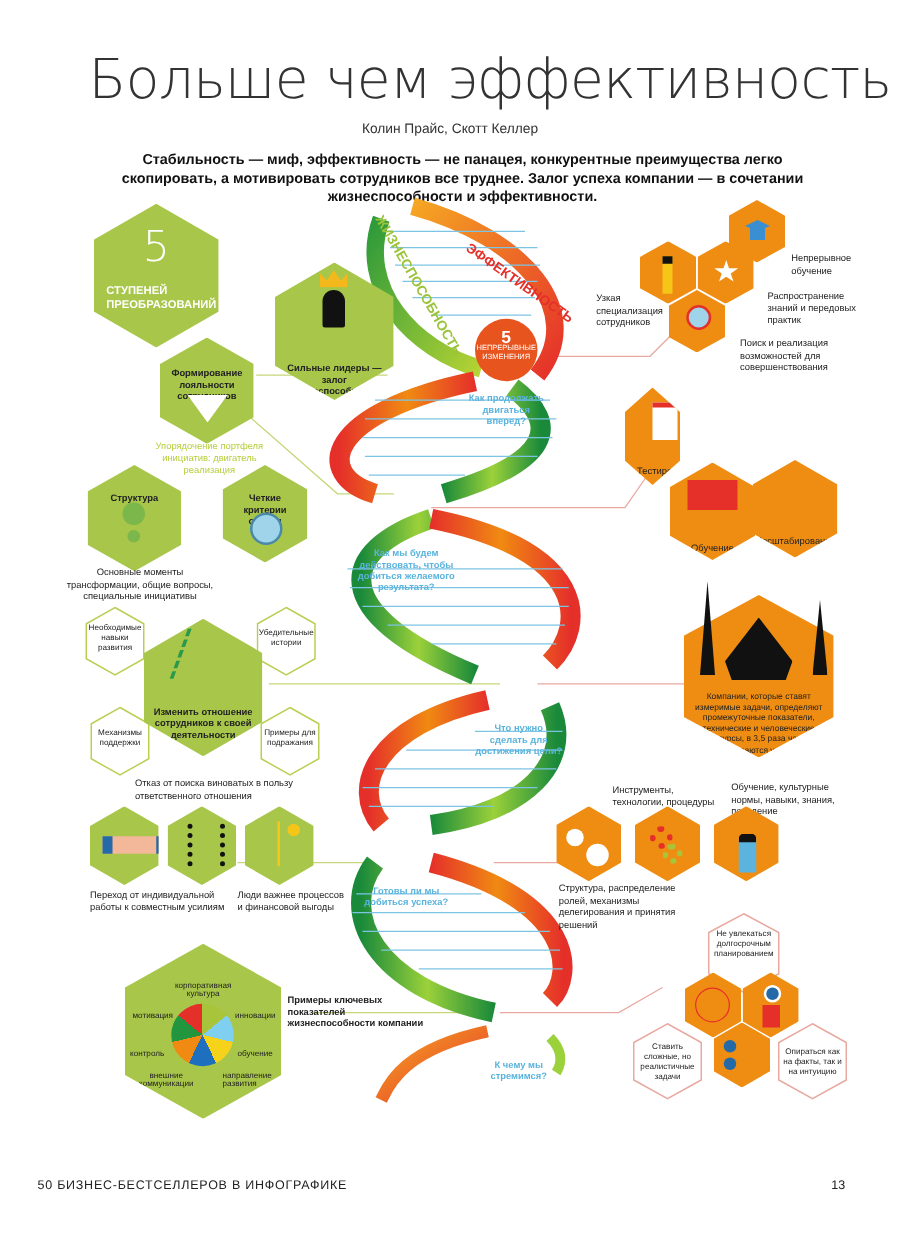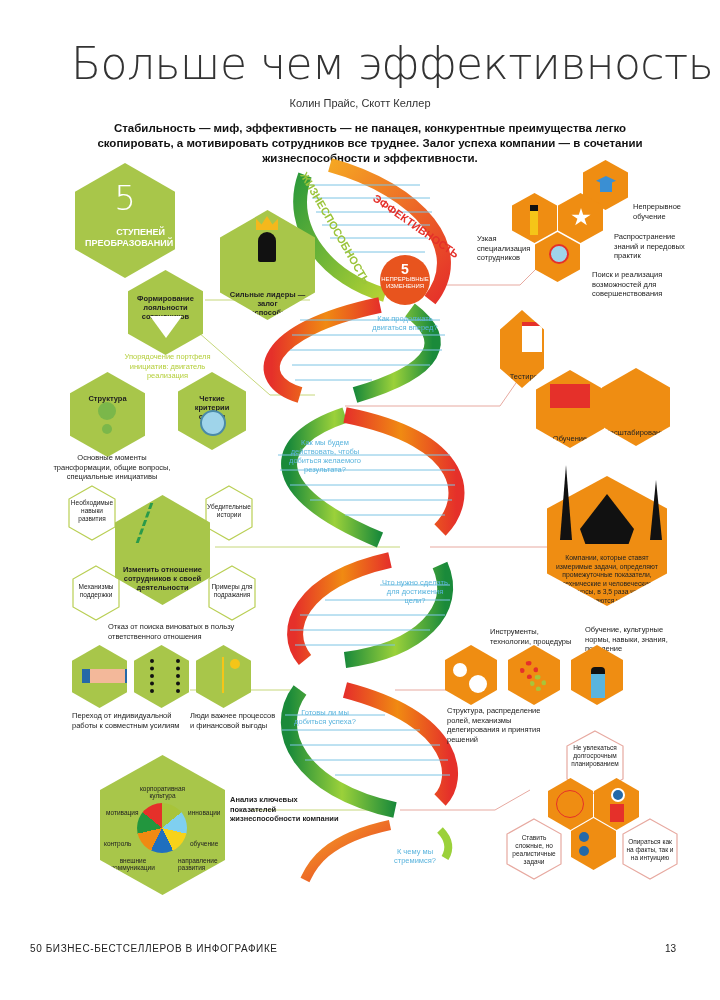--- a/index.html
+++ b/index.html
@@ -7,21 +7,21 @@
   .abs{position:absolute;}
   .title{left:0;top:38px;width:720px;text-align:center;font-family:"DejaVu Sans",sans-serif;font-weight:200;font-size:44px;color:#333;letter-spacing:-0.5px;padding-left:32px;}
   .authors{left:0;top:97px;width:720px;text-align:center;font-size:11px;color:#333;}
   .lead{left:95px;top:121px;width:550px;text-align:center;font-size:11.5px;font-weight:bold;line-height:15px;color:#111;}
   .hex{position:absolute;clip-path:polygon(50% 0,100% 25%,100% 75%,50% 100%,0 75%,0 25%);}
   .hexo{position:absolute;}
   .green{background:#a8c64a;}
   .orange{background:#ef8d12;}
   .hlabel{position:absolute;text-align:center;font-size:7.5px;line-height:9px;color:#222;font-weight:bold;margin-top:10px;}
   .nlabel{position:absolute;font-size:7.5px;line-height:9.5px;color:#222;}
-  .qlabel{position:absolute;text-align:center;font-size:7.5px;font-weight:normal;color:#5ab4dd;line-height:9px;}
+  .qlabel{position:absolute;text-align:center;font-size:7.5px;font-weight:bold;color:#5ab4dd;line-height:9px;}
   .footer-left{left:30px;top:943px;font-size:10px;letter-spacing:0.6px;color:#222;}
   .footer-right{left:665px;top:943px;font-size:10px;color:#222;}
   svg{position:absolute;left:0;top:0;}
 </style>
 </head>
 <body>
 
 <div class="abs title">Больше чем эффективность</div>
 <div class="abs authors">Колин Прайс, Скотт Келлер</div>
 <div class="abs lead">Стабильность — миф, эффективность — не панацея, конкурентные преимущества легко скопировать, а мотивировать сотрудников все труднее. Залог успеха компании — в сочетании жизнеспособности и эффективности.</div>
@@ -117,21 +117,21 @@
 </div>
 
 <div class="qlabel" style="left:370px;top:314px;width:70px;">Как продолжать двигаться вперед?</div>
 <div class="qlabel" style="left:285px;top:438px;width:80px;">Как мы будем действовать, чтобы добиться желаемого результата?</div>
 <div class="qlabel" style="left:380px;top:578px;width:70px;">Что нужно сделать для достижения цели?</div>
 <div class="qlabel" style="left:290px;top:708px;width:70px;">Готовы ли мы добиться успеха?</div>
 <div class="qlabel" style="left:390px;top:847px;width:50px;">К чему мы стремимся?</div>
 
 <div class="hex green" style="left:75px;top:163px;width:100px;height:115px;">
   <div style="position:absolute;top:15px;width:100%;text-align:center;color:#fff;font-family:'DejaVu Sans',sans-serif;font-weight:200;font-size:34px;">5</div>
-  <div style="position:absolute;top:64px;left:10px;width:80px;text-align:right;color:#fff;font-weight:bold;font-size:9px;line-height:11px;">СТУПЕНЕЙ ПРЕОБРАЗОВАНИЙ</div>
+  <div style="position:absolute;top:64px;left:10px;width:80px;text-align:left;color:#fff;font-weight:bold;font-size:9px;line-height:11px;">СТУПЕНЕЙ ПРЕОБРАЗОВАНИЙ</div>
 </div>
 
 <div class="hex green" style="left:220px;top:210px;width:95px;height:110px;">
   <div class="abs" style="left:36px;top:6px;width:22px;height:14px;background:#f5b81c;clip-path:polygon(0 100%,0 20%,25% 60%,50% 0,75% 60%,100% 20%,100% 100%);"></div>
   <div class="abs" style="left:38px;top:22px;width:18px;height:30px;background:#111;border-radius:9px 9px 2px 2px;"></div>
   <div class="hlabel" style="left:6px;top:70px;width:83px;">Сильные лидеры — залог жизнеспособности компании</div>
 </div>
 
 <div class="hex green" style="left:128px;top:270px;width:75px;height:85px;">
   <div class="hlabel" style="left:4px;top:14px;width:67px;">Формирование лояльности сотрудников</div>
@@ -199,21 +199,21 @@
 <div class="hex green" style="left:100px;top:755px;width:125px;height:140px;">
   <div class="abs" style="left:37px;top:48px;width:50px;height:50px;border-radius:50%;background:conic-gradient(#a8c43a 0 51deg,#7fcff0 51deg 103deg,#f7d21a 103deg 154deg,#1f6fbf 154deg 206deg,#f08a12 206deg 257deg,#22963e 257deg 309deg,#e5302a 309deg 360deg);"></div>
   <div class="nlabel" style="left:35px;top:30px;width:55px;text-align:center;font-size:6.5px;line-height:7px;">корпоративная культура</div>
   <div class="nlabel" style="left:88px;top:53px;font-size:6.5px;">инновации</div>
   <div class="nlabel" style="left:90px;top:84px;font-size:6.5px;">обучение</div>
   <div class="nlabel" style="left:78px;top:102px;width:45px;font-size:6.5px;line-height:7px;">направление развития</div>
   <div class="nlabel" style="left:8px;top:102px;width:50px;text-align:center;font-size:6.5px;line-height:7px;">внешние коммуникации</div>
   <div class="nlabel" style="left:4px;top:84px;font-size:6.5px;">контроль</div>
   <div class="nlabel" style="left:6px;top:53px;font-size:6.5px;">мотивация</div>
 </div>
-<div class="nlabel" style="left:230px;top:795px;width:110px;font-weight:bold;">Анализ ключевых показателей жизнеспособности компании</div>
+<div class="nlabel" style="left:230px;top:795px;width:110px;font-weight:bold;">Примеры ключевых показателей жизнеспособности компании</div>
 
 <div class="hex orange" style="left:583px;top:160px;width:45px;height:50px;">
   <div class="abs" style="left:13px;top:16px;width:20px;height:16px;background:#3a8fd3;clip-path:polygon(50% 0,100% 30%,80% 40%,80% 100%,20% 100%,20% 40%,0 30%);"></div>
 </div>
 <div class="hex orange" style="left:512px;top:193px;width:45px;height:50px;">
   <div class="abs" style="left:18px;top:12px;width:8px;height:24px;background:#f5c518;border-top:6px solid #111;"></div>
 </div>
 <div class="hex orange" style="left:558px;top:193px;width:45px;height:50px;">
   <div class="abs" style="left:13px;top:15px;width:20px;height:19px;background:#fff;clip-path:polygon(50% 0,61% 35%,98% 35%,68% 57%,79% 91%,50% 70%,21% 91%,32% 57%,2% 35%,39% 35%);"></div>
 </div>

